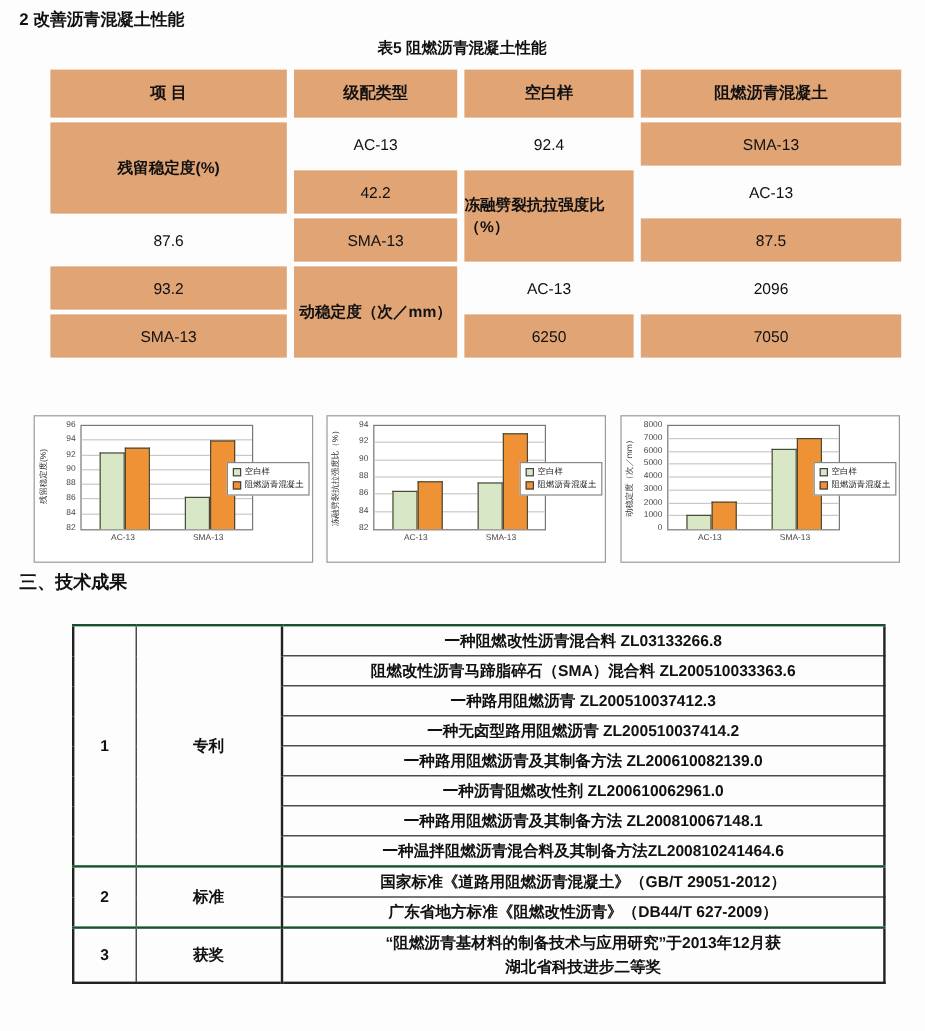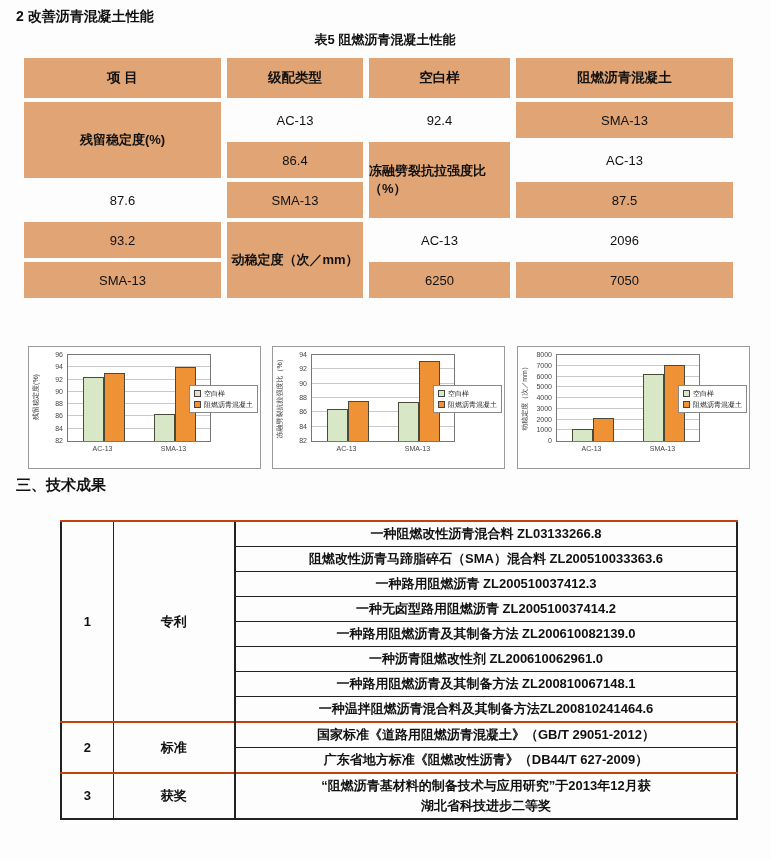--- a/index.html
+++ b/index.html
@@ -7,21 +7,21 @@
     position:relative;width:771px;height:859px;background:#fdfdfd;
     font-family:"Liberation Sans","DejaVu Sans",sans-serif;color:#111;overflow:hidden;
   }
   
   .h-main{position:absolute;left:16px;top:8px;font-size:14px;font-weight:700;}
   .t-caption{position:absolute;left:30px;top:31px;width:710px;text-align:center;font-size:13px;font-weight:700;}
   .h-sec{position:absolute;left:16px;top:476px;font-size:15px;font-weight:700;}
 
   
   .perf{
-    position:absolute;left:24px;top:58px;width:710px;
+    position:absolute;left:42px;top:58px;width:710px;
     display:grid;grid-template-columns:197px 136px 141px 217px;
     grid-template-rows:40px repeat(6,36px);gap:4px 6px;
   }
   .perf .cell{display:flex;align-items:center;justify-content:center;font-size:13px;}
   .perf .orange{background:var(--orange,#E0A475);}
   .perf .hcell{font-weight:700;font-size:13.5px;}
   .perf .icell{grid-row:span 2;font-weight:700;}
   .perf .dcell{font-weight:400;}
 
   
@@ -48,41 +48,41 @@
 
   
   .ach{
     position:absolute;left:60px;top:520px;width:678px;
     border-collapse:collapse;table-layout:fixed;
     font-size:13px;font-weight:700;color:#111;
   }
   .ach td{border:1px solid #222;text-align:center;vertical-align:middle;padding:2px 4px;line-height:20px;}
   .ach{border:2px solid #222;}
   .ach td.content{border-left:2px solid #222;white-space:pre-line;}
-  .ach tr.sec td{border-top:2px solid #c2410c;}
+  .ach tr.sec td{border-top:2px solid #14532d;}
   .ach col.c-no{width:52px;} .ach col.c-cat{width:122px;}
 </style>
 </head>
 <body>
 
 <div id="page">
 
   <div class="h-main">2 改善沥青混凝土性能</div>
   <div class="t-caption">表5 阻燃沥青混凝土性能</div>
 
   <div class="perf">
       <div class="cell orange hcell">项 目</div>
       <div class="cell orange hcell">级配类型</div>
       <div class="cell orange hcell">空白样</div>
       <div class="cell orange hcell">阻燃沥青混凝土</div>
       <div class="cell orange icell">残留稳定度(%)</div>
       <div class="cell dcell">AC-13</div>
       <div class="cell dcell">92.4</div>
       <div class="cell dcell orange">SMA-13</div>
-      <div class="cell dcell orange">86.4</div>
+      <div class="cell dcell orange">42.2</div>
       <div class="cell orange icell">冻融劈裂抗拉强度比（%）</div>
       <div class="cell dcell">AC-13</div>
       <div class="cell dcell">87.6</div>
       <div class="cell dcell orange">SMA-13</div>
       <div class="cell dcell orange">87.5</div>
       <div class="cell dcell orange">93.2</div>
       <div class="cell orange icell">动稳定度（次／mm）</div>
       <div class="cell dcell">AC-13</div>
       <div class="cell dcell">2096</div>
       <div class="cell dcell orange">SMA-13</div>

